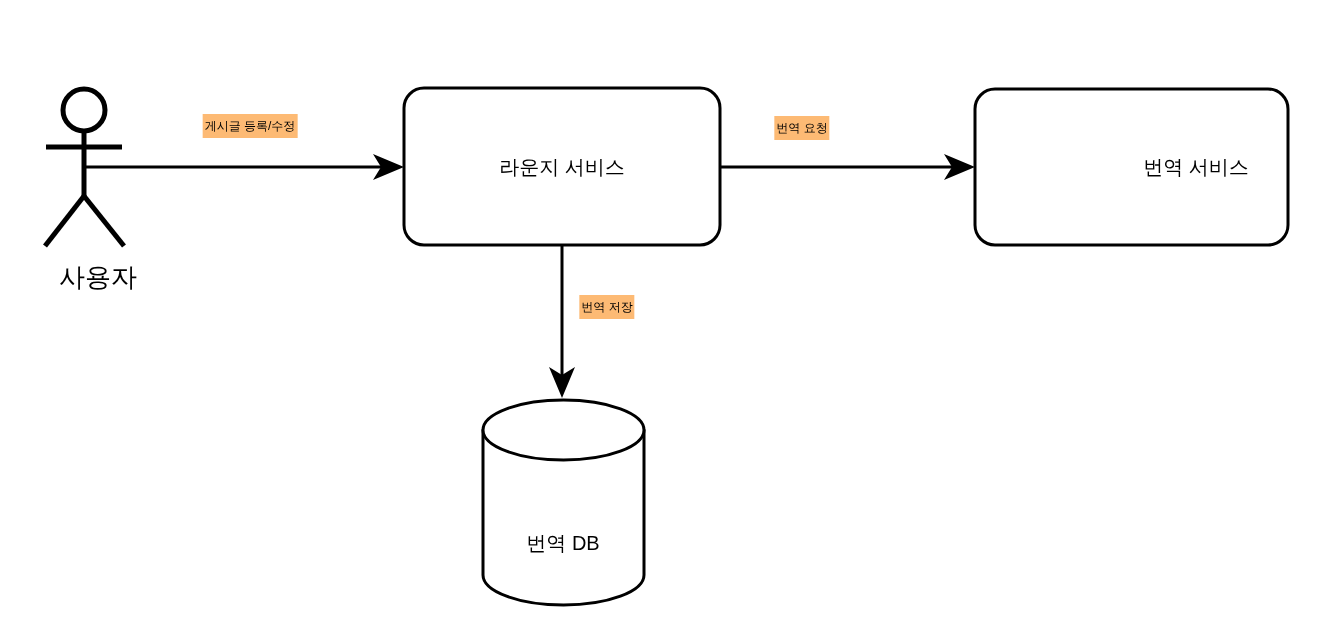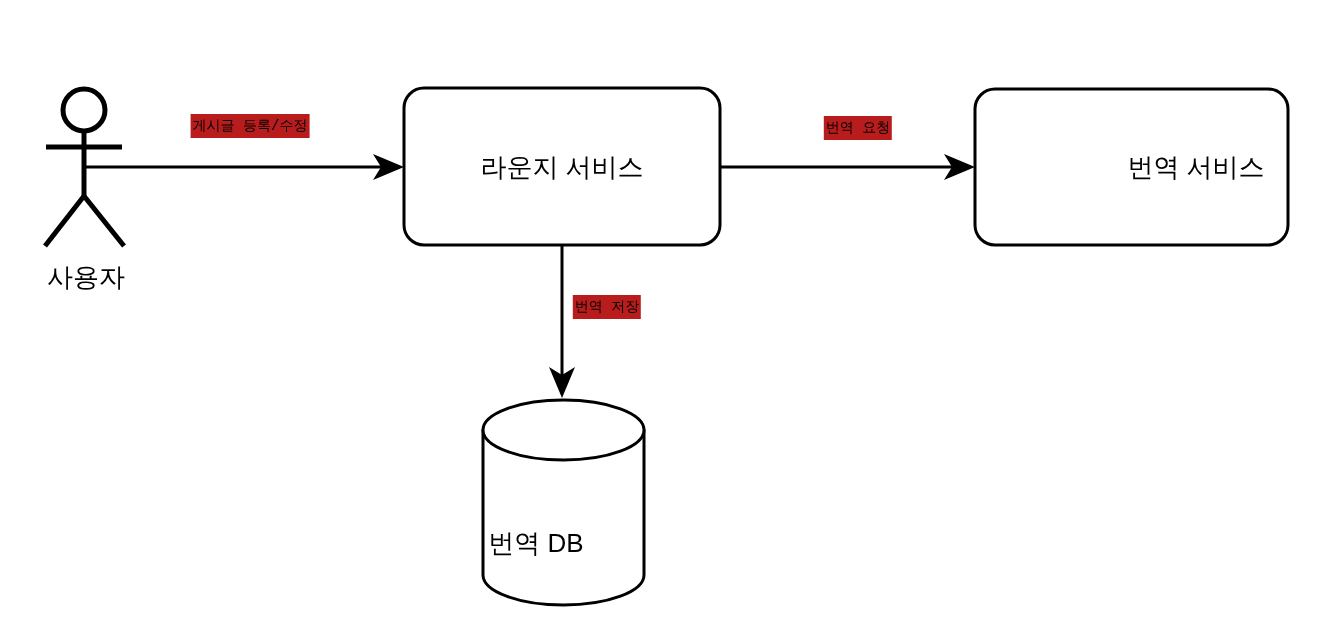--- a/index.html
+++ b/index.html
@@ -43,47 +43,48 @@
     stroke-width: 3;
   }
   .edge-head {
     fill: #000000;
     stroke: none;
   }
   .node-label {
     position: absolute;
     text-align: center;
     color: #000000;
-    font-size: 26px;
+    font-size: 20px;
     line-height: 30px;
     white-space: nowrap;
     transform: translate(-50%, -50%);
     font-family: "Liberation Sans", "DejaVu Sans", sans-serif;
   }
   .edge-label {
     position: absolute;
     text-align: center;
     color: #000000;
-    font-size: 14px;
+    font-size: 12px;
     line-height: 24px;
     white-space: nowrap;
     transform: translate(-50%, -50%);
-    background: #b91c1c;
+    background: #fdba74;
     padding: 0 2px;
-    font-family: Liberation Mono, monospace;
+    font-family: Liberation Sans, sans-serif;
   }
   .actor-label {
     position: absolute;
     text-align: center;
     color: #000000;
     font-size: 26px;
     line-height: 30px;
     white-space: nowrap;
     transform: translate(-50%, -50%);
     font-family: "Liberation Sans", "DejaVu Sans", sans-serif;
+    margin-left: 12px;
   }
 </style>
 </head>
 <body>
 
 <div id="diagram-canvas">
 
   <svg id="diagram-svg" viewBox="0 0 1320 640">
 
     <g>
@@ -119,21 +120,21 @@
     </g>
 
   </svg>
 
   <div class="actor-label" style="left:86px; top:277px;">사용자</div>
 
   <div class="edge-label" style="left:250px; top:126px;">게시글 등록/수정</div>
 
   <div class="node-label" style="left:562px; top:167px;">라운지 서비스</div>
 
-  <div class="edge-label" style="left:858px; top:128px;">번역 요청</div>
+  <div class="edge-label" style="left:802px; top:128px;">번역 요청</div>
 
   <div class="node-label" style="left:1196px; top:167px;">번역 서비스</div>
 
   <div class="edge-label" style="left:607px; top:307px;">번역 저장</div>
 
-  <div class="node-label" style="left:536px; top:543px;">번역 DB</div>
+  <div class="node-label" style="left:563px; top:543px;">번역 DB</div>
 
 </div>
 
 </body></html>

